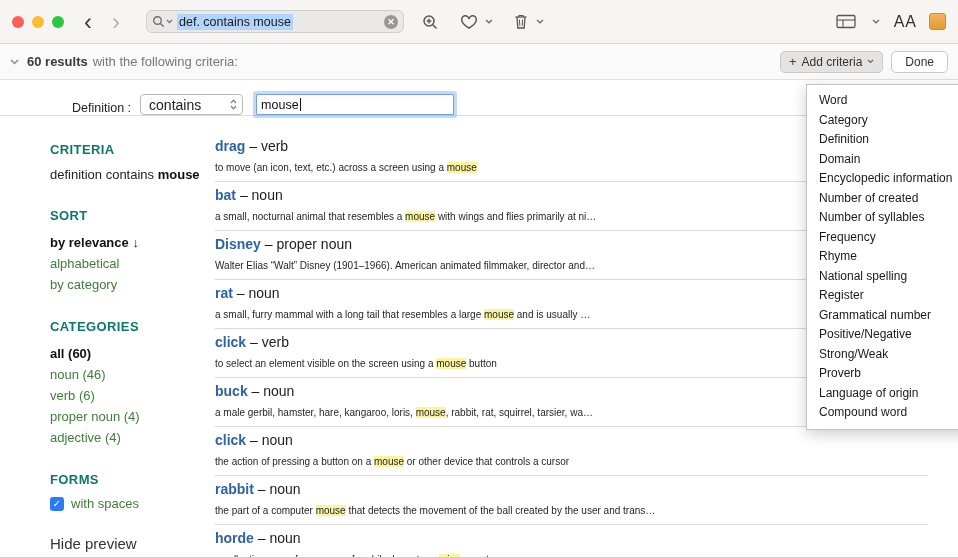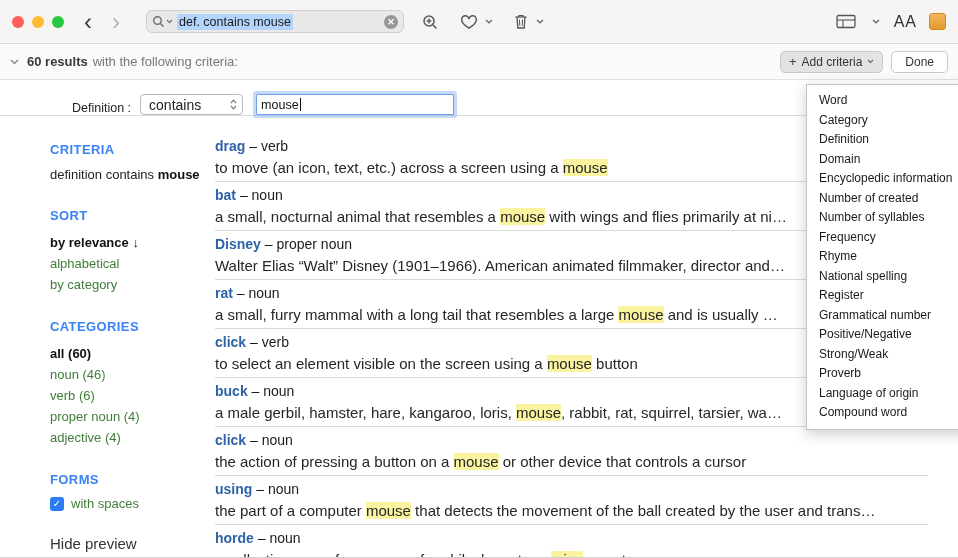--- a/index.html
+++ b/index.html
@@ -38,37 +38,37 @@
   .criteria-section { background:#fff; border-bottom:1px solid #dcdcdc; height:36px; display:flex; align-items:flex-end; padding-left:72px; gap:9px; }
   .crit-label { font-size:12.5px; color:#222; }
   .popup { display:flex; align-items:center; justify-content:space-between; border:1px solid #b9b9b9; border-radius:4px; background:#fff; height:21px; padding:0 5px 0 8px; font-size:14px; color:#222; min-width:103px; }
   .text-input { width:198px; height:21px; background:#fff; border:1px solid #6f9fe8; box-shadow:0 0 0 3px rgba(110,160,240,0.40); display:flex; align-items:center; padding:0 4px; font-size:12.5px; color:#111; border-radius:1px; margin-left:4px; }
   .caret { width:1px; height:13px; background:#111; margin-left:1px; }
 
   
   .content { display:flex; height:442px; }
   .sidebar { width:215px; flex:0 0 215px; padding:26px 0 0 50px; font-size:13px; position:relative; }
   .side-block { margin-bottom:24px; }
-  .side-heading { font-size:13px; font-weight:700; color:#3b82f6; letter-spacing:0.4px; margin-bottom:9px; }
+  .side-heading { font-size:13px; font-weight:700; color:#0f766e; letter-spacing:0.4px; margin-bottom:9px; }
   .crit-text { color:#222; line-height:18px; }
   .crit-text b { color:#111; }
   .side-link { color:#3f7e38; line-height:21px; cursor:pointer; }
   .side-link.active { color:#111; font-weight:700; }
   .forms-row { display:flex; align-items:center; }
   .cb { width:14px; height:14px; border-radius:3px; background:#2a7bf6; color:#fff; font-size:10px; line-height:14px; text-align:center; margin-right:7px; }
   .cb-label { color:#3f7e38; }
   .hide-preview { position:absolute; left:50px; bottom:6px; color:#333; cursor:pointer; font-size:15px; }
 
   .results-area { flex:1; min-width:0; padding:17px 30px 0 0; }
   .result-row { padding:3px 0 4px; border-bottom:1px solid #dadada; }
   .result-row:last-child { border-bottom:none; }
   .result-head { font-size:14px; line-height:20px; margin-bottom:3px; }
   .headword { color:#2f63a7; font-weight:700; cursor:pointer; }
   .pos { color:#1c1c1c; }
-  .result-def { font-size:15px; line-height:18px; color:#262626; white-space:nowrap; overflow:hidden; }
+  .result-def { font-size:10px; line-height:18px; color:#262626; white-space:nowrap; overflow:hidden; }
   .hl { background:#faf3a0; }
 
   
   .menu { position:absolute; top:84px; left:806px; width:168px; background:#fff; border:1px solid #c4c4c4; box-shadow:0 4px 14px rgba(0,0,0,0.20); padding:6px 0; z-index:50; }
   .menu-item { font-size:12px; line-height:15.5px; padding:2px 12px; color:#1a1a1a; cursor:default; white-space:nowrap; }
 
   svg { display:block; }
 </style>
 </head>
 <body>
@@ -252,21 +252,21 @@
         </div>
         <div class="result-row">
           <div class="result-head"><span class="headword">buck</span><span class="pos"> – noun</span></div>
           <div class="result-def"><span>a male gerbil, hamster, hare, kangaroo, loris, </span><span class="hl">mouse</span><span>, rabbit, rat, squirrel, tarsier, wa…</span></div>
         </div>
         <div class="result-row">
           <div class="result-head"><span class="headword">click</span><span class="pos"> – noun</span></div>
           <div class="result-def"><span>the action of pressing a button on a </span><span class="hl">mouse</span><span> or other device that controls a cursor</span></div>
         </div>
         <div class="result-row">
-          <div class="result-head"><span class="headword">using</span><span class="pos"> – noun</span></div>
+          <div class="result-head"><span class="headword">rabbit</span><span class="pos"> – noun</span></div>
           <div class="result-def"><span>the part of a computer </span><span class="hl">mouse</span><span> that detects the movement of the ball created by the user and trans…</span></div>
         </div>
         <div class="result-row">
           <div class="result-head"><span class="headword">horde</span><span class="pos"> – noun</span></div>
           <div class="result-def"><span>a collective name for a group of gerbils, hamsters, </span><span class="hl">mice</span><span>, or rats</span></div>
         </div>
       </main>
   </div>
 
   <div class="menu" id="menu-items">

